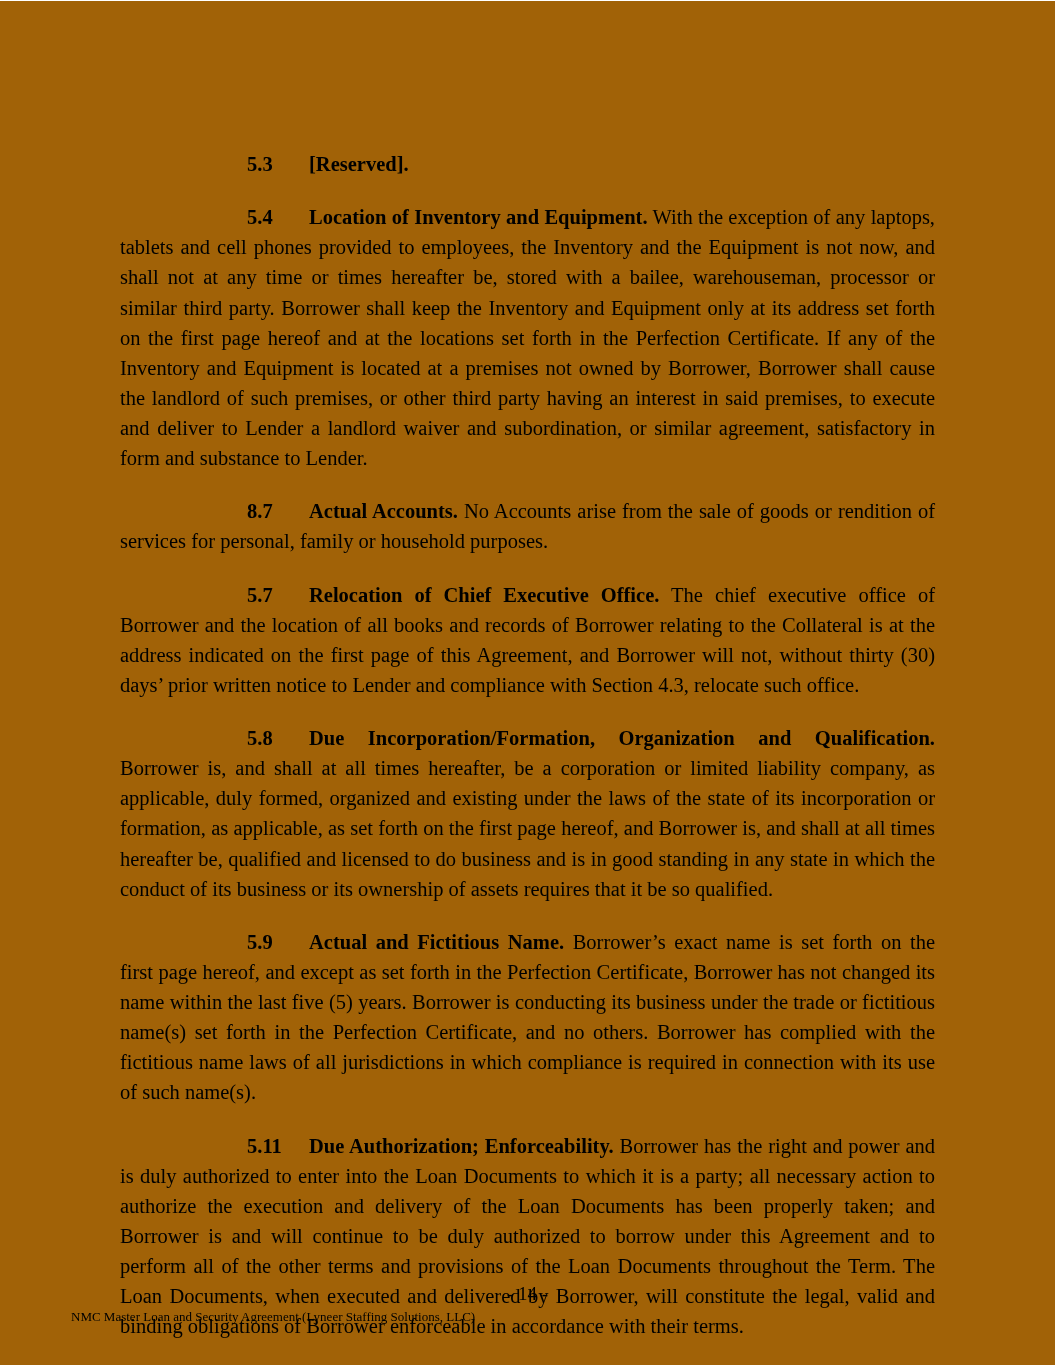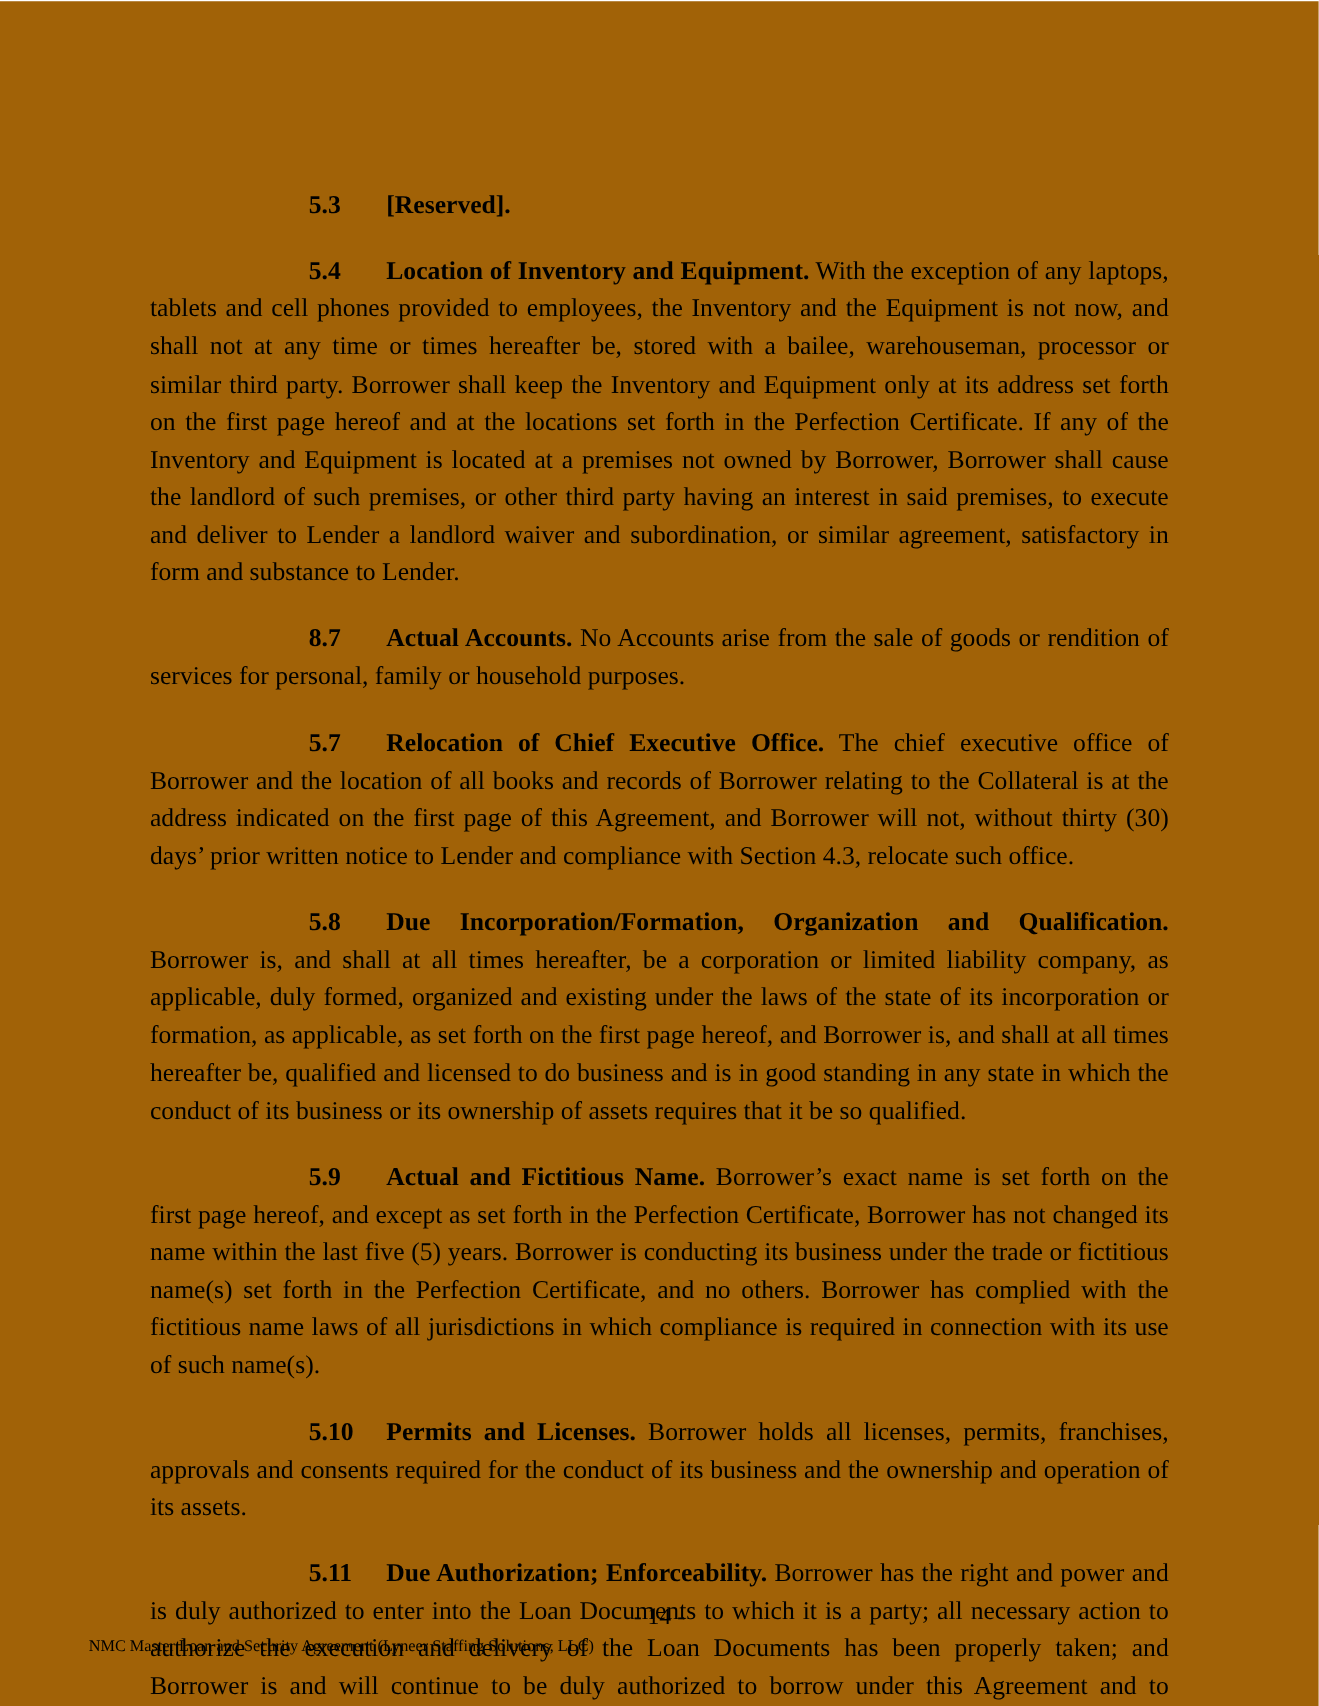--- a/index.html
+++ b/index.html
@@ -91,23 +91,20 @@
     </p>
 
     <p class="clause">
       <span class="indent"></span><span class="num num-wrap">5.8</span><span class="heading">Due Incorporation/Formation, Organization and Qualification.</span><span>  Borrower is, and shall at all times hereafter, be a corporation or limited liability company, as applicable, duly formed, organized and existing under the laws of the state of its incorporation or formation, as applicable, as set forth on the first page hereof, and Borrower is, and shall at all times hereafter be, qualified and licensed to do business and is in good standing in any state in which the conduct of its business or its ownership of assets requires that it be so qualified.</span>
     </p>
 
     <p class="clause">
       <span class="indent"></span><span class="num num-wrap">5.9</span><span class="heading">Actual and Fictitious Name.</span><span>  Borrower’s exact name is set forth on the first page hereof, and except as set forth in the Perfection Certificate, Borrower has not changed its name within the last five (5) years.  Borrower is conducting its business under the trade or fictitious name(s) set forth in the Perfection Certificate, and no others.  Borrower has complied with the fictitious name laws of all jurisdictions in which compliance is required in connection with its use of such name(s).</span>
     </p>
 
-    <p class="clause">
-      <span class="indent"></span><span class="num num-wrap">5.10</span><span class="heading">Permits and Licenses.</span><span>  Borrower holds all licenses, permits, franchises, approvals and consents required for the conduct of its business and the ownership and operation of its assets.</span>
-    </p>
 
     <p class="clause">
       <span class="indent"></span><span class="num num-wrap">5.11</span><span class="heading">Due Authorization; Enforceability.</span><span>  Borrower has the right and power and is duly authorized to enter into the Loan Documents to which it is a party; all necessary action to authorize the execution and delivery of the Loan Documents has been properly taken; and Borrower is and will continue to be duly authorized to borrow under this Agreement and to perform all of the other terms and provisions of the Loan Documents throughout the Term.  The Loan Documents, when executed and delivered by Borrower, will constitute the legal, valid and binding obligations of Borrower enforceable in accordance with their terms.</span>
     </p>
 
   </div>
 
   <div class="footer">
     <div class="page-number">- 14 -</div>
     <div class="footer-lines">NMC Master Loan and Security Agreement (Lyneer Staffing Solutions, LLC)</div>

